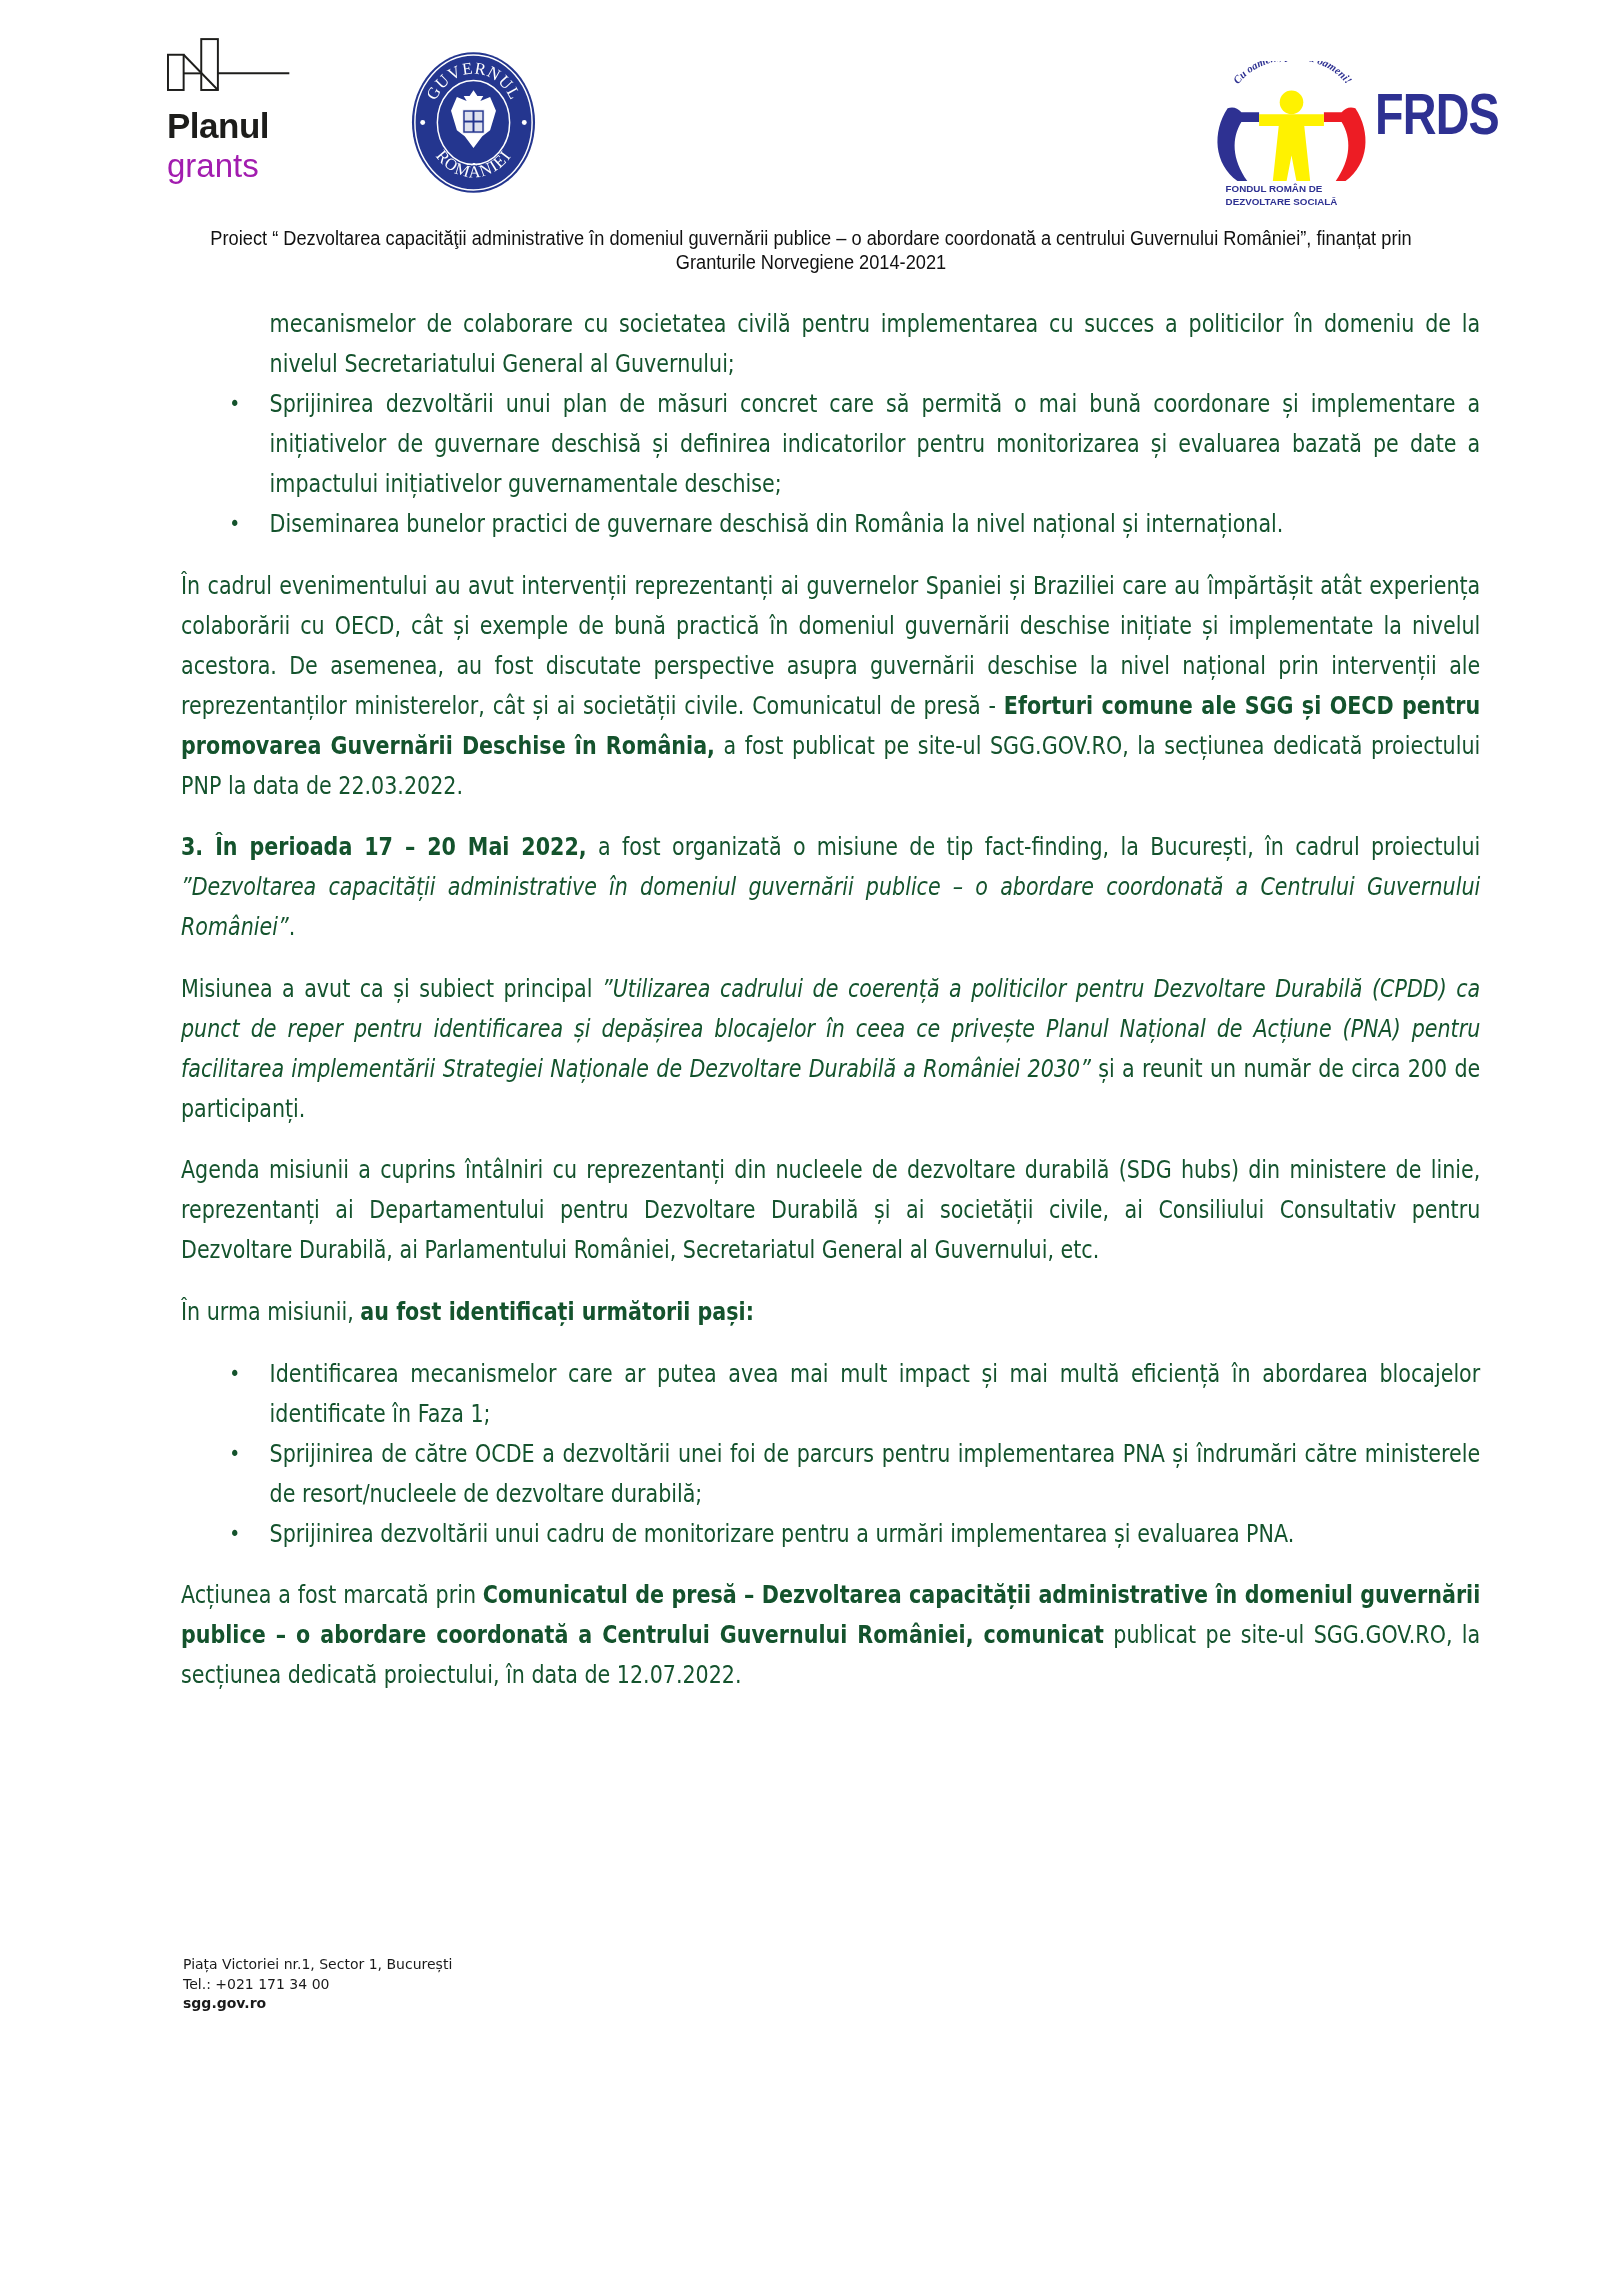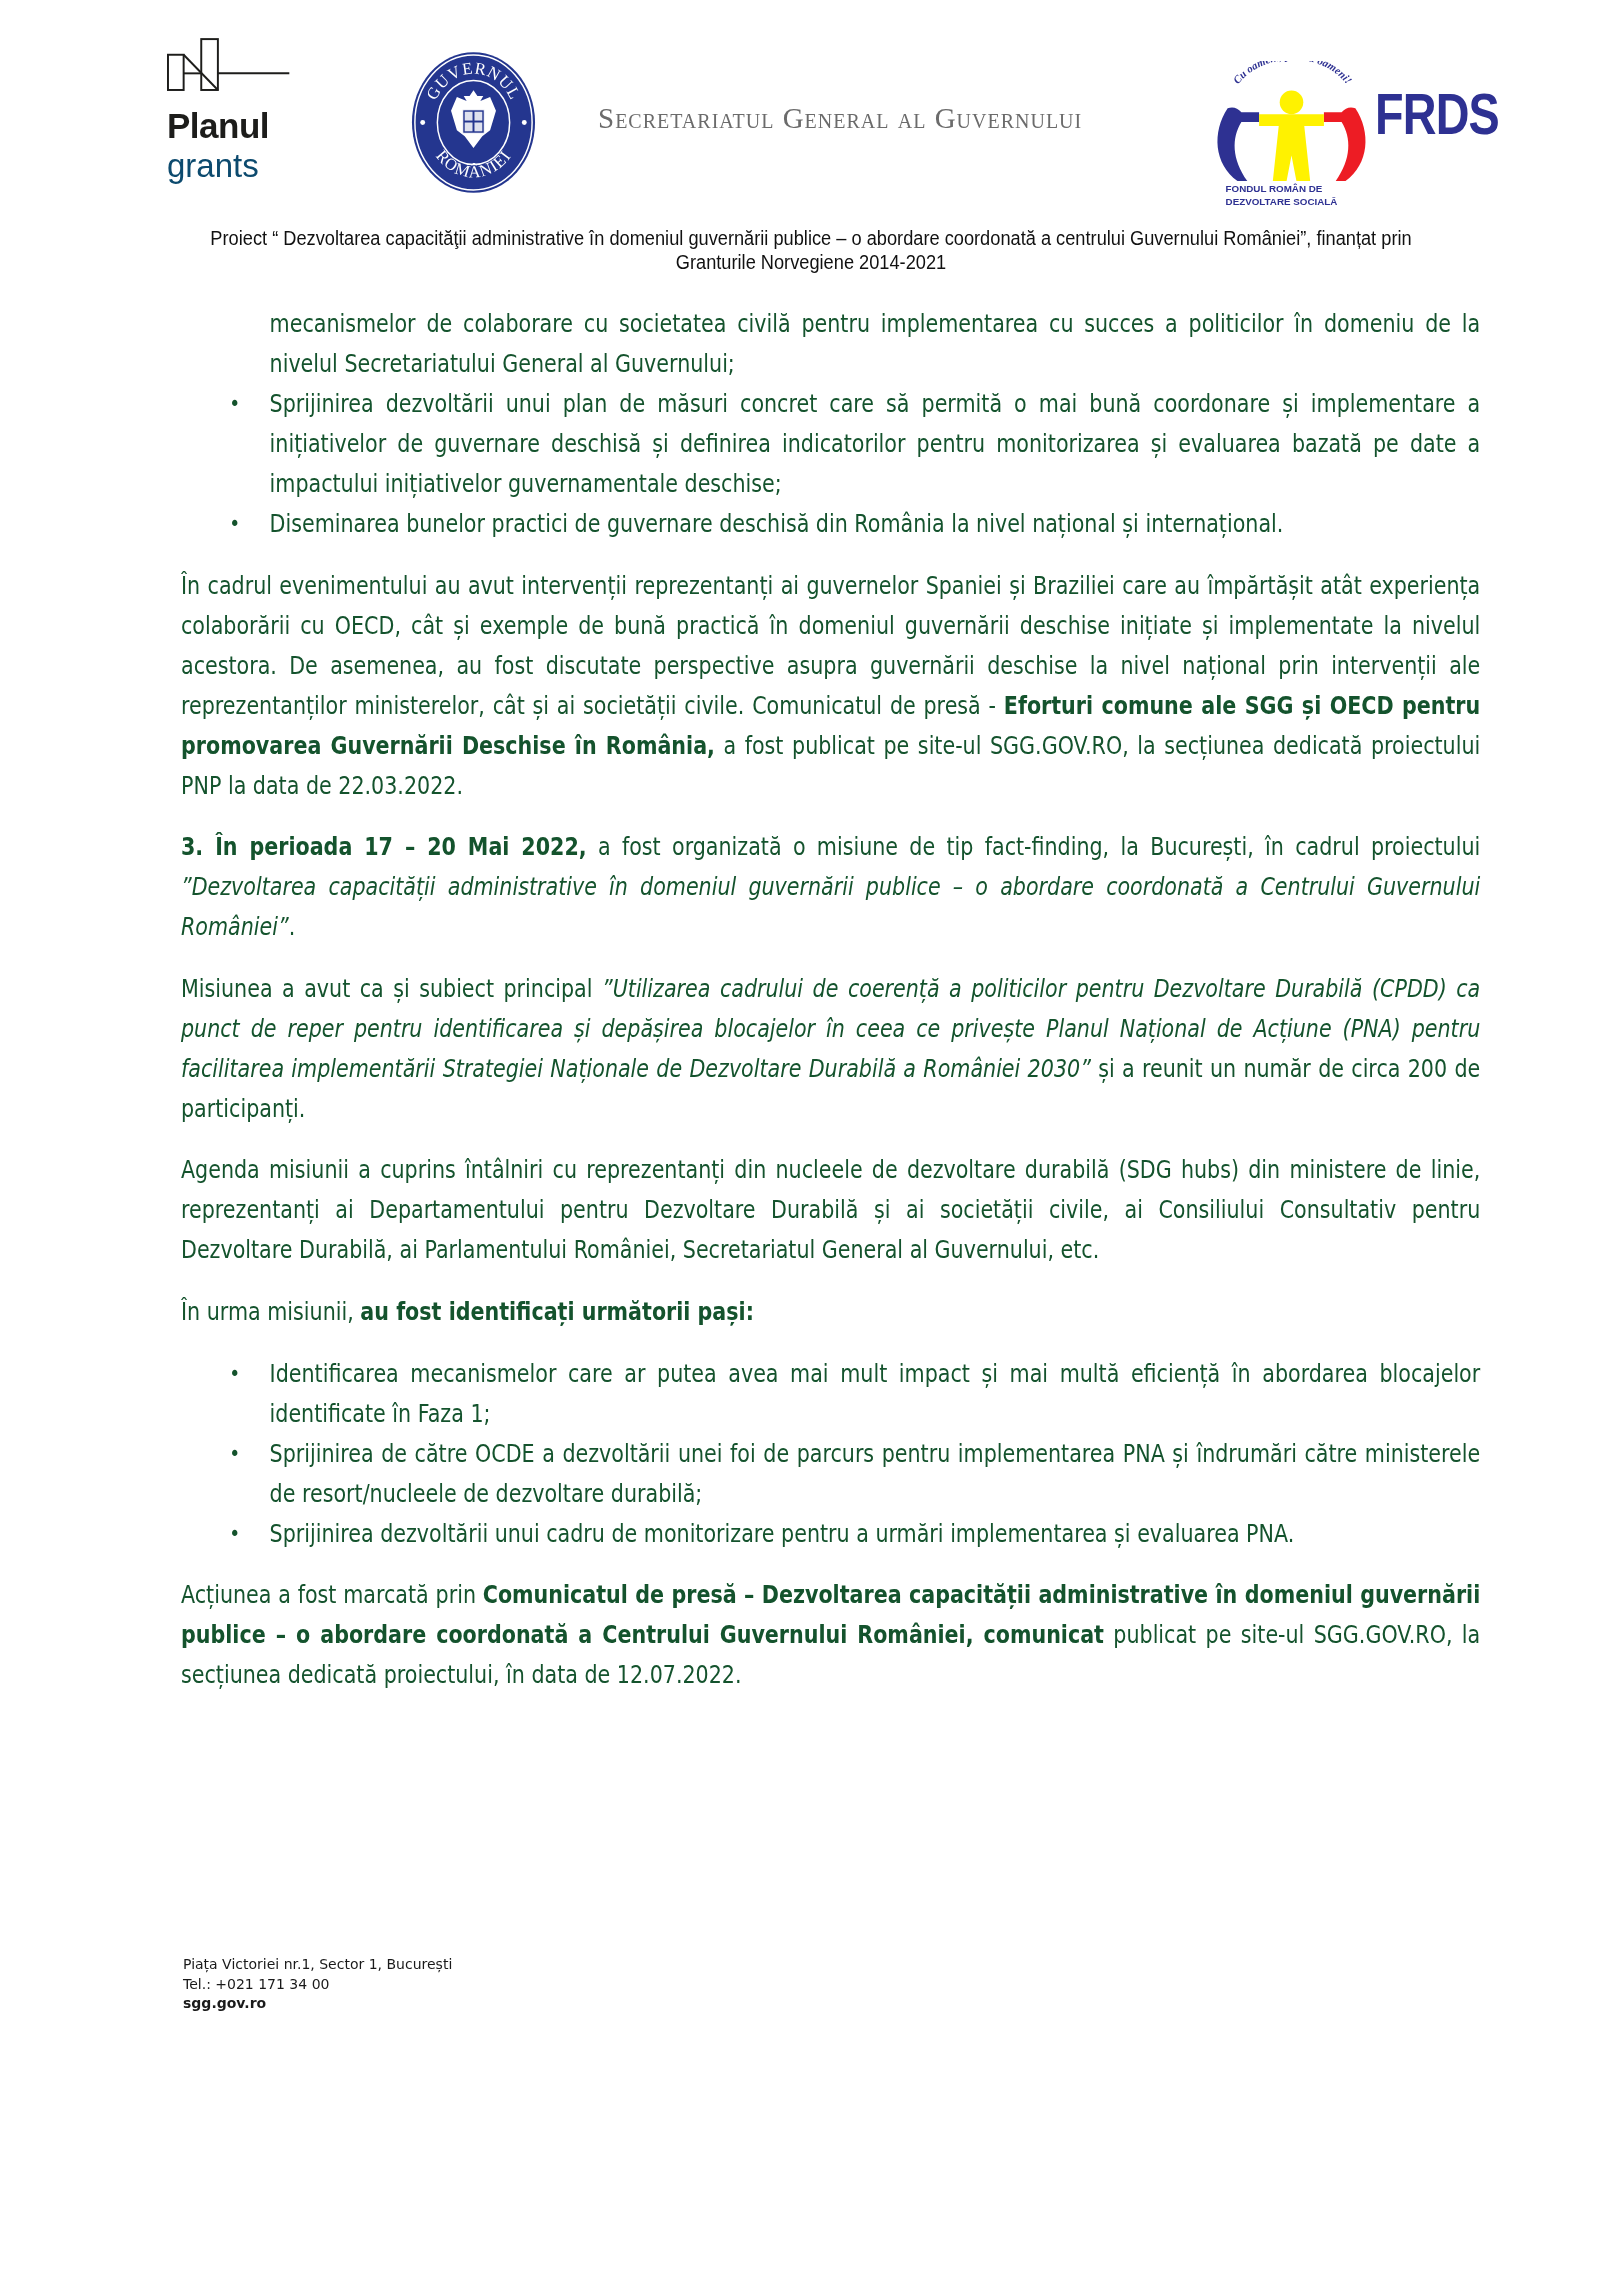--- a/index.html
+++ b/index.html
@@ -3,21 +3,21 @@
 <meta charset="utf-8">
 <style>
   html, body { margin: 0; padding: 0; background: #ffffff; }
   body { width: 1621px; height: 2293px; position: relative; overflow: hidden; color: #1a1a1a; }
   .page { position: absolute; left: 0; top: 0; width: 1621px; height: 2293px; }
 
   
   .logo-norway { position: absolute; left: 167px; top: 37px; width: 137px; height: 157px; }
   .norway-mark { position: absolute; left: 0; top: 0; width: 137px; height: 59px; }
   .norway-word { position: absolute; left: 0; top: 69px; font-family: "Liberation Sans", sans-serif; font-weight: bold; font-size: 35px; color: #1d1d1b; letter-spacing: -0.5px; }
-  .norway-sub { position: absolute; left: 0; top: 110px; font-family: "Liberation Sans", sans-serif; font-size: 33px; color: #0c4a6e; }
+  .norway-sub { position: absolute; left: 0; top: 110px; font-family: "Liberation Sans", sans-serif; font-size: 33px; color: #a21caf; }
 
   .logo-guvern { position: absolute; left: 410px; top: 49px; width: 127px; height: 147px; }
   .sgg-title { position: absolute; left: 598px; top: 102px; font-family: "Liberation Serif", serif; font-size: 29px; color: #6b6b6b; letter-spacing: 1px; font-variant: small-caps; }
 
   .logo-frds { position: absolute; left: 1208px; top: 61px; width: 255px; height: 147px; }
   .frds-text { position: absolute; left: 167px; top: 19.6px; font-family: "Liberation Sans", sans-serif; font-weight: bold; font-size: 57px; color: #2e3192; transform: scaleX(0.82); transform-origin: left top; letter-spacing: -1px; }
   .frds-sub { position: absolute; left: 17.6px; top: 122px; font-family: "Liberation Sans", sans-serif; font-weight: bold; font-size: 9.8px; line-height: 12.7px; color: #2e3192; text-align: left; width: 127px; }
 
   .project-line { position: absolute; left: 59px; top: 227px; width: 1504px; text-align: center; font-family: "Liberation Sans", sans-serif; font-size: 19.6px; line-height: 23.5px; color: #111; transform: scaleX(0.93); transform-origin: center top; }
 
@@ -67,21 +67,20 @@
     <circle cx="117" cy="75" r="2.5" fill="#ffffff"></circle>
 
     <path d="M65 42 l4 6 h6 l-3 5 l10 -4 l6 14 l-6 20 l-8 6 l-9 12 l-9 -12 l-8 -6 l-6 -20 l6 -14 l10 4 l-3 -5 h6 z" fill="#ffffff"></path>
     <rect x="54" y="62" width="22" height="24" fill="#24368f" stroke="#ffffff" stroke-width="1"></rect>
     <rect x="56" y="64" width="8" height="9" fill="#ffffff" opacity="0.85"></rect>
     <rect x="66" y="64" width="8" height="9" fill="#ffffff" opacity="0.85"></rect>
     <rect x="56" y="75" width="8" height="9" fill="#ffffff" opacity="0.85"></rect>
     <rect x="66" y="75" width="8" height="9" fill="#ffffff" opacity="0.85"></rect>
   </svg>
 
-  <div class="sgg-title">Secretariatul General al Guvernului</div>
 
   <div class="logo-frds">
     <svg style="position:absolute;left:0;top:0" width="167" height="123" viewBox="0 0 170 125">
       <defs>
           <path id="sloganArc" d="M 22 50 A 62 50 0 0 1 150 50"></path>
         </defs>
       <text font-family="Liberation Serif, serif" font-style="italic" font-weight="bold" font-size="11" fill="#2e3192"><textPath href="#sloganArc" startOffset="50%" text-anchor="middle">Cu oameni, pentru oameni!</textPath></text>
       <path d="M20 48 C4 72 6 105 30 122 L40 122 C24 100 24 78 34 62 L52 62 L52 52 L34 52 C30 48 26 46 20 48 Z" fill="#2e3192"></path>
       <path d="M150 48 C166 72 164 105 140 122 L130 122 C146 100 146 78 136 62 L118 62 L118 52 L136 52 C140 48 144 46 150 48 Z" fill="#ed1c24"></path>
       <circle cx="85" cy="42" r="12" fill="#fff200"></circle>

